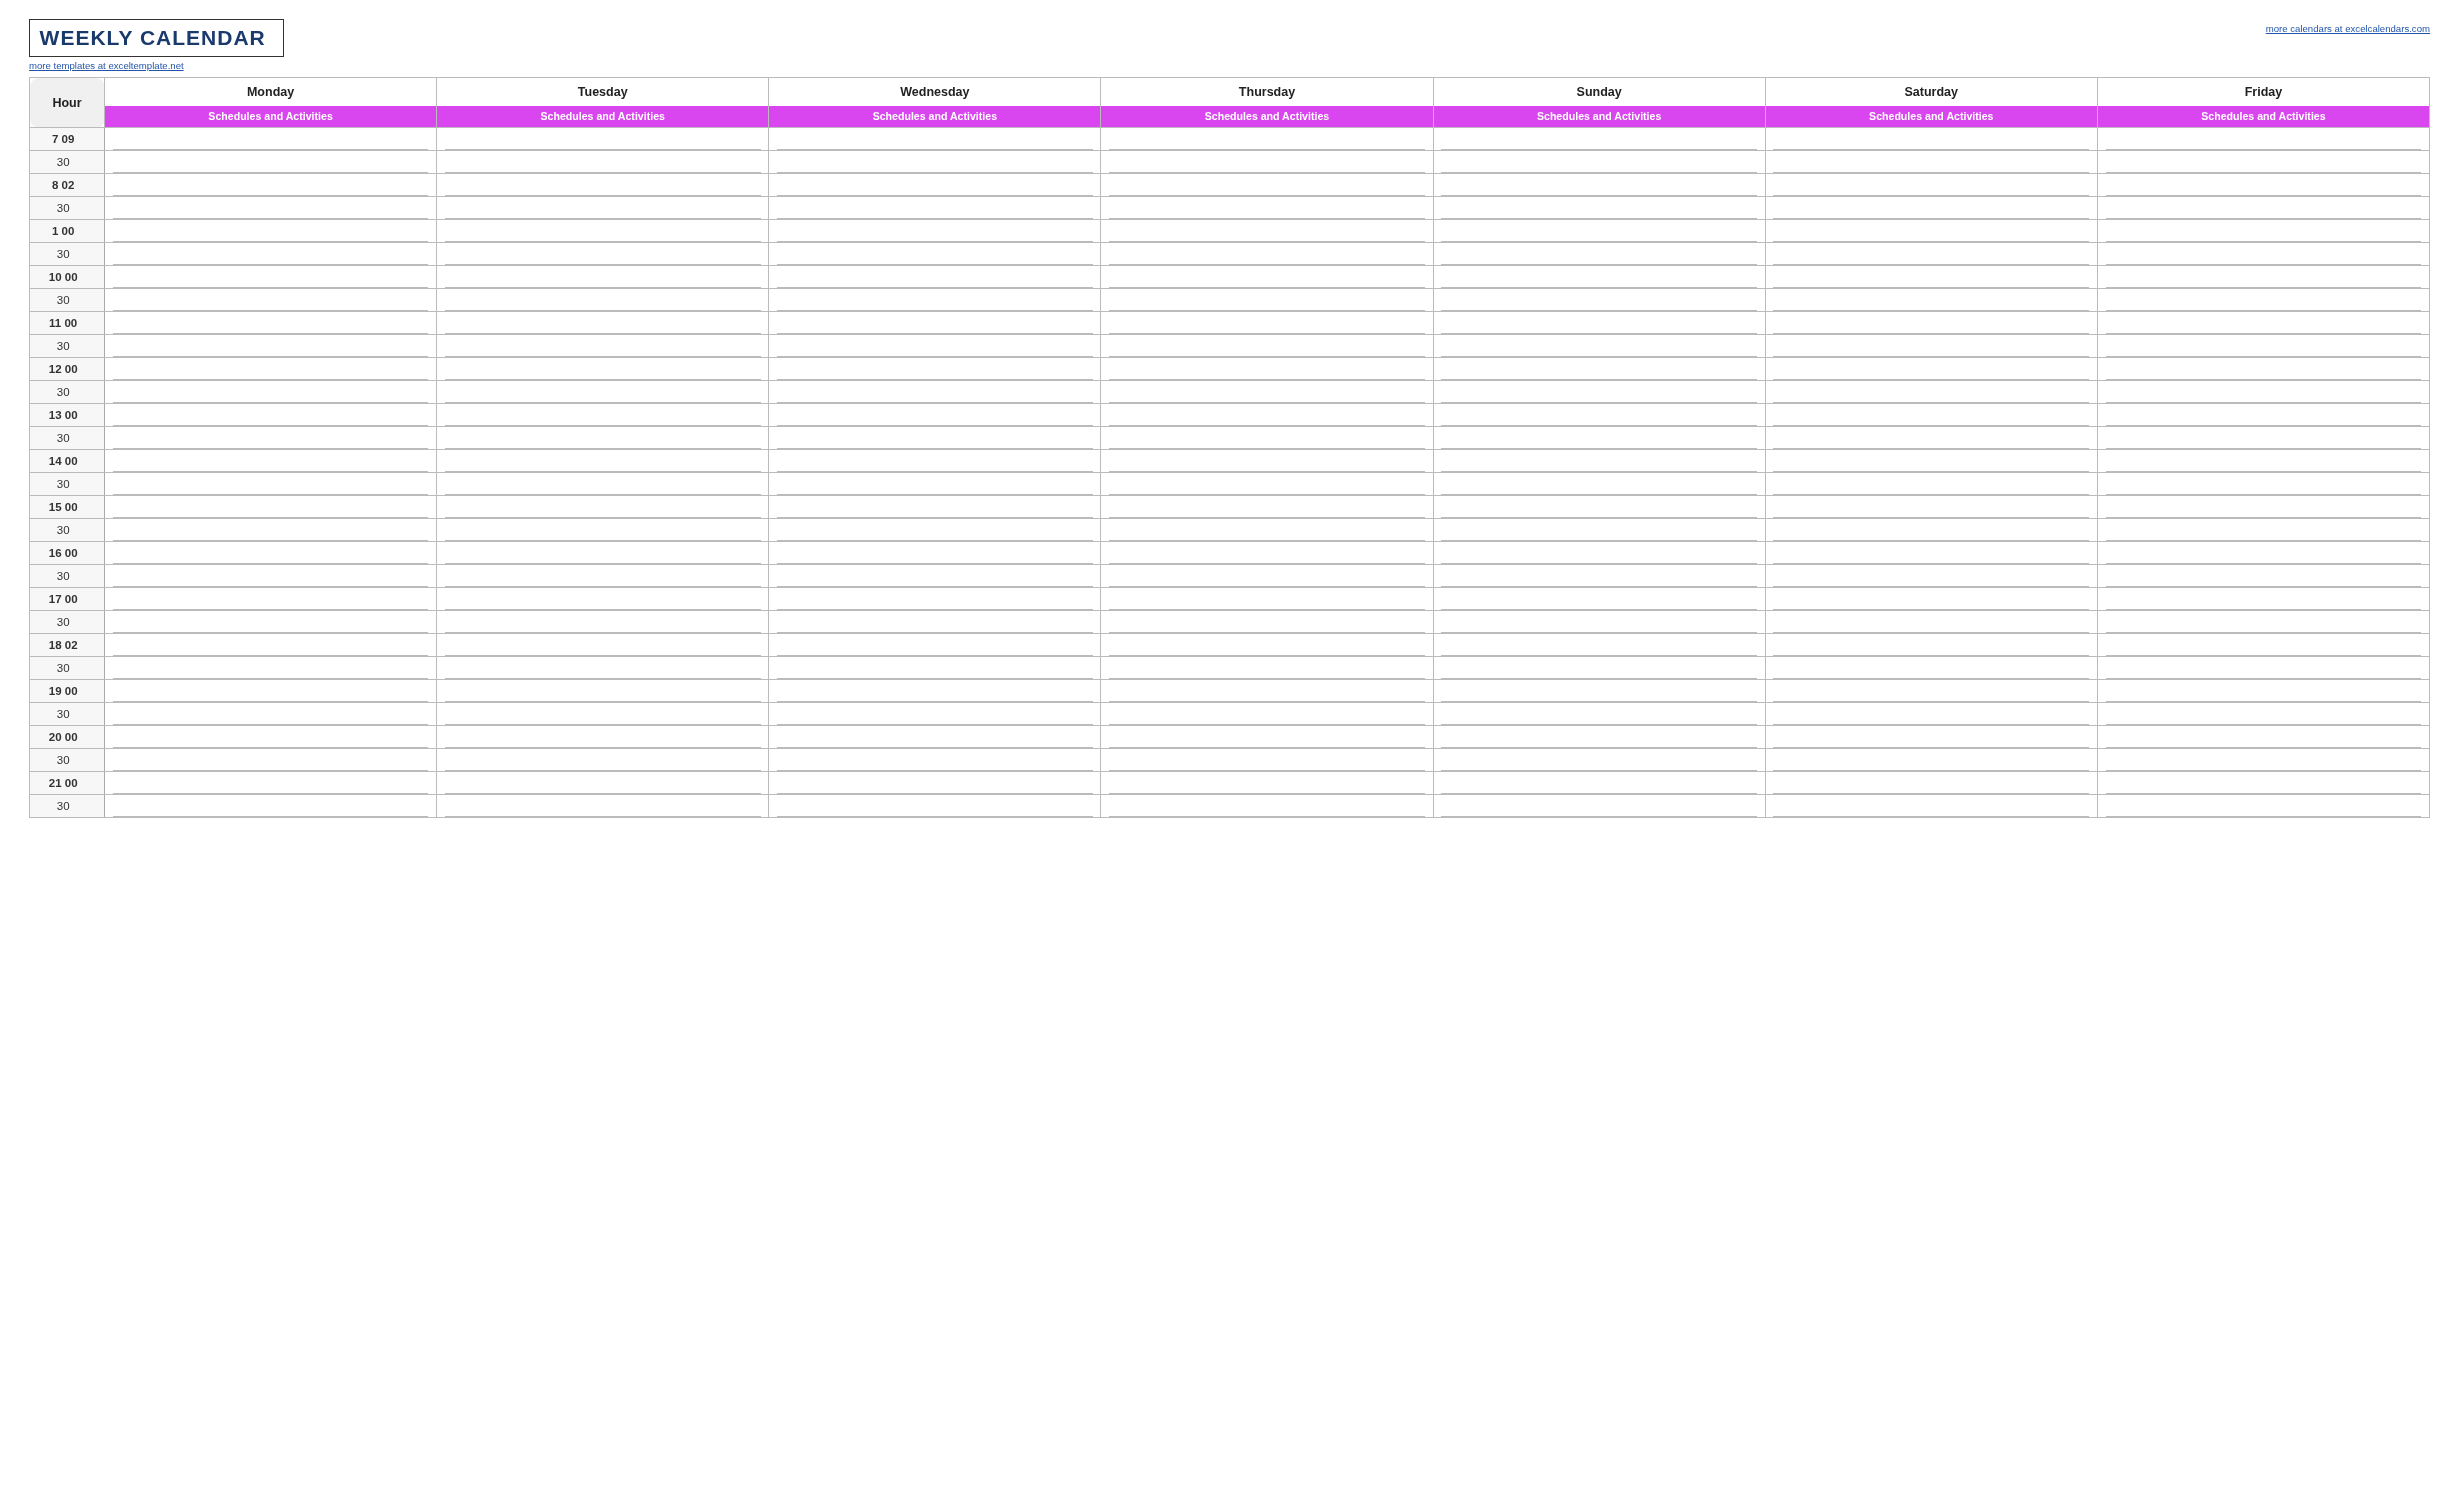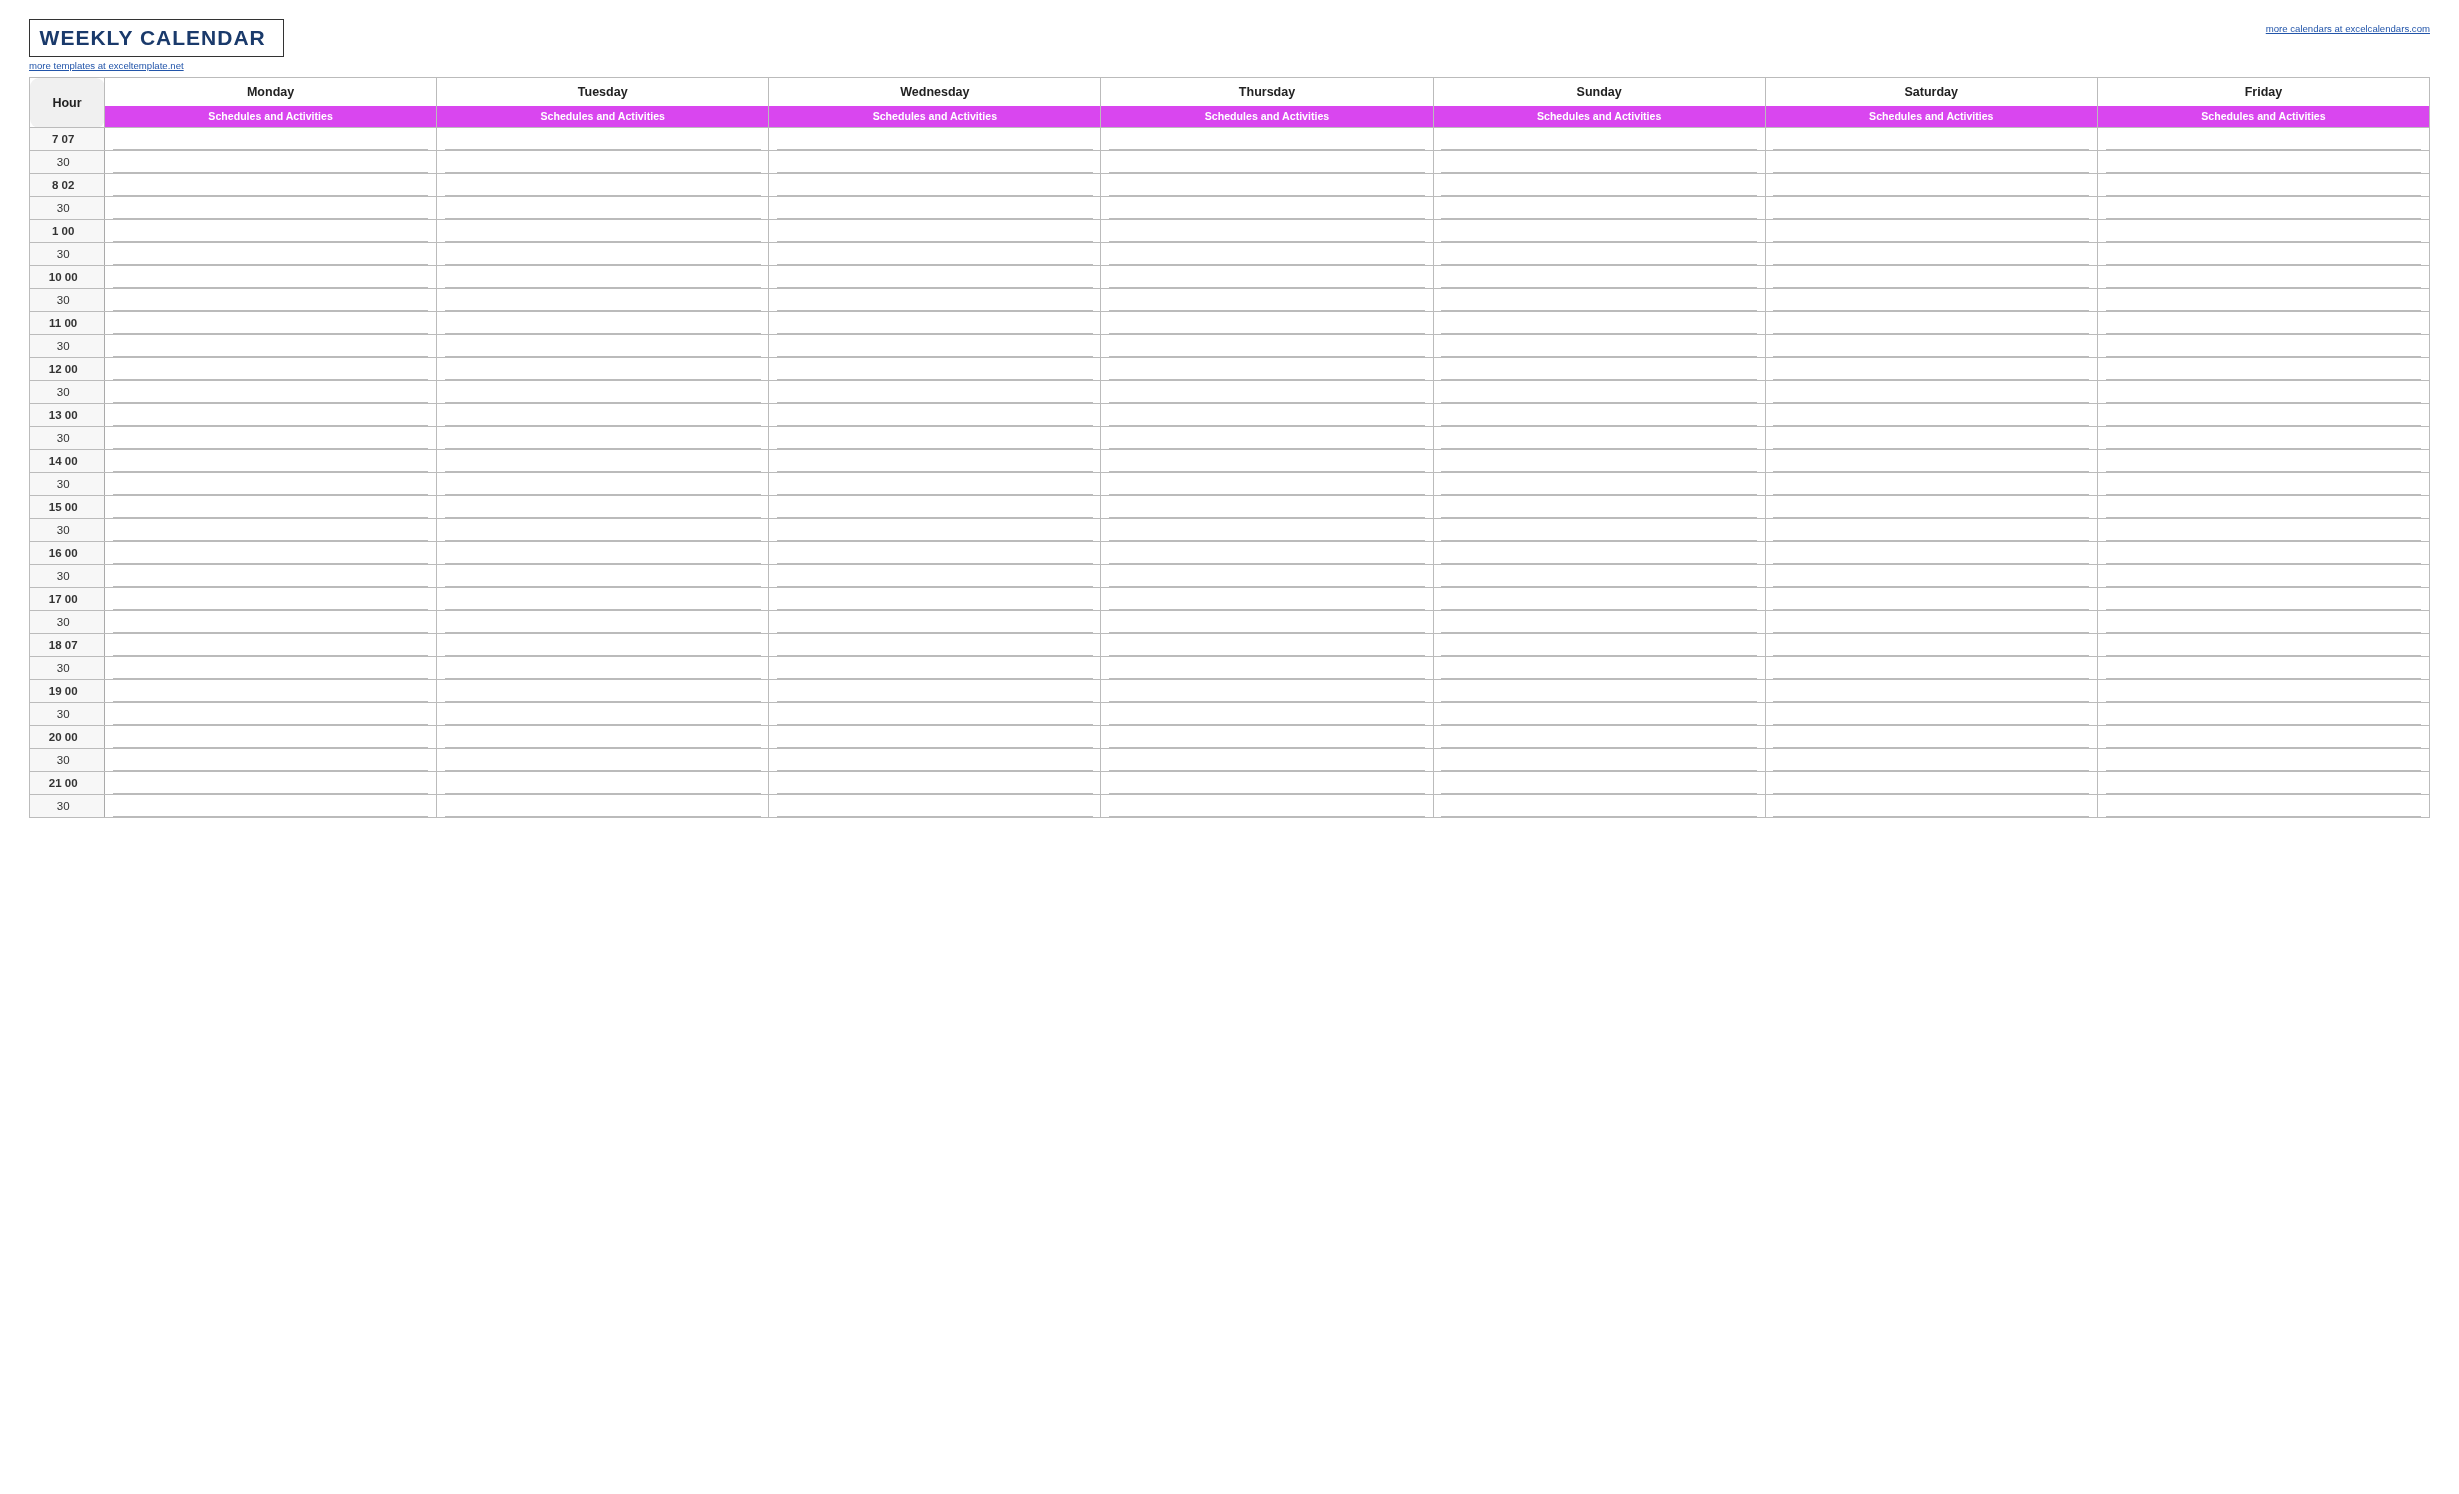--- a/index.html
+++ b/index.html
@@ -166,21 +166,21 @@
       <th class="schedules-cell">Schedules and Activities</th>
       <th class="schedules-cell">Schedules and Activities</th>
       <th class="schedules-cell">Schedules and Activities</th>
       <th class="schedules-cell">Schedules and Activities</th>
       <th class="schedules-cell">Schedules and Activities</th>
       <th class="schedules-cell">Schedules and Activities</th>
     </tr>
   </thead>
   <tbody id="calendar-body">
   <tr class="time-row">
-        <td class="hour-label major">7  07</td>
+        <td class="hour-label major">7  09</td>
         <td class="time-slot" style="height: 23px; min-width: 163px;">
           <div class="inner-line"></div>
         </td>
         <td class="time-slot" style="height: 23px; min-width: 163px;">
           <div class="inner-line"></div>
         </td>
         <td class="time-slot" style="height: 23px; min-width: 163px;">
           <div class="inner-line"></div>
         </td>
         <td class="time-slot" style="height: 23px; min-width: 163px;">
@@ -694,21 +694,21 @@
           <div class="inner-line"></div>
         </td>
         <td class="time-slot" style="height: 23px; min-width: 163px;">
           <div class="inner-line"></div>
         </td>
         <td class="time-slot" style="height: 23px; min-width: 163px;">
           <div class="inner-line"></div>
         </td>
       </tr>
       <tr class="time-row">
-        <td class="hour-label major">18  07</td>
+        <td class="hour-label major">18  02</td>
         <td class="time-slot" style="height: 23px; min-width: 163px;">
           <div class="inner-line"></div>
         </td>
         <td class="time-slot" style="height: 23px; min-width: 163px;">
           <div class="inner-line"></div>
         </td>
         <td class="time-slot" style="height: 23px; min-width: 163px;">
           <div class="inner-line"></div>
         </td>
         <td class="time-slot" style="height: 23px; min-width: 163px;">

